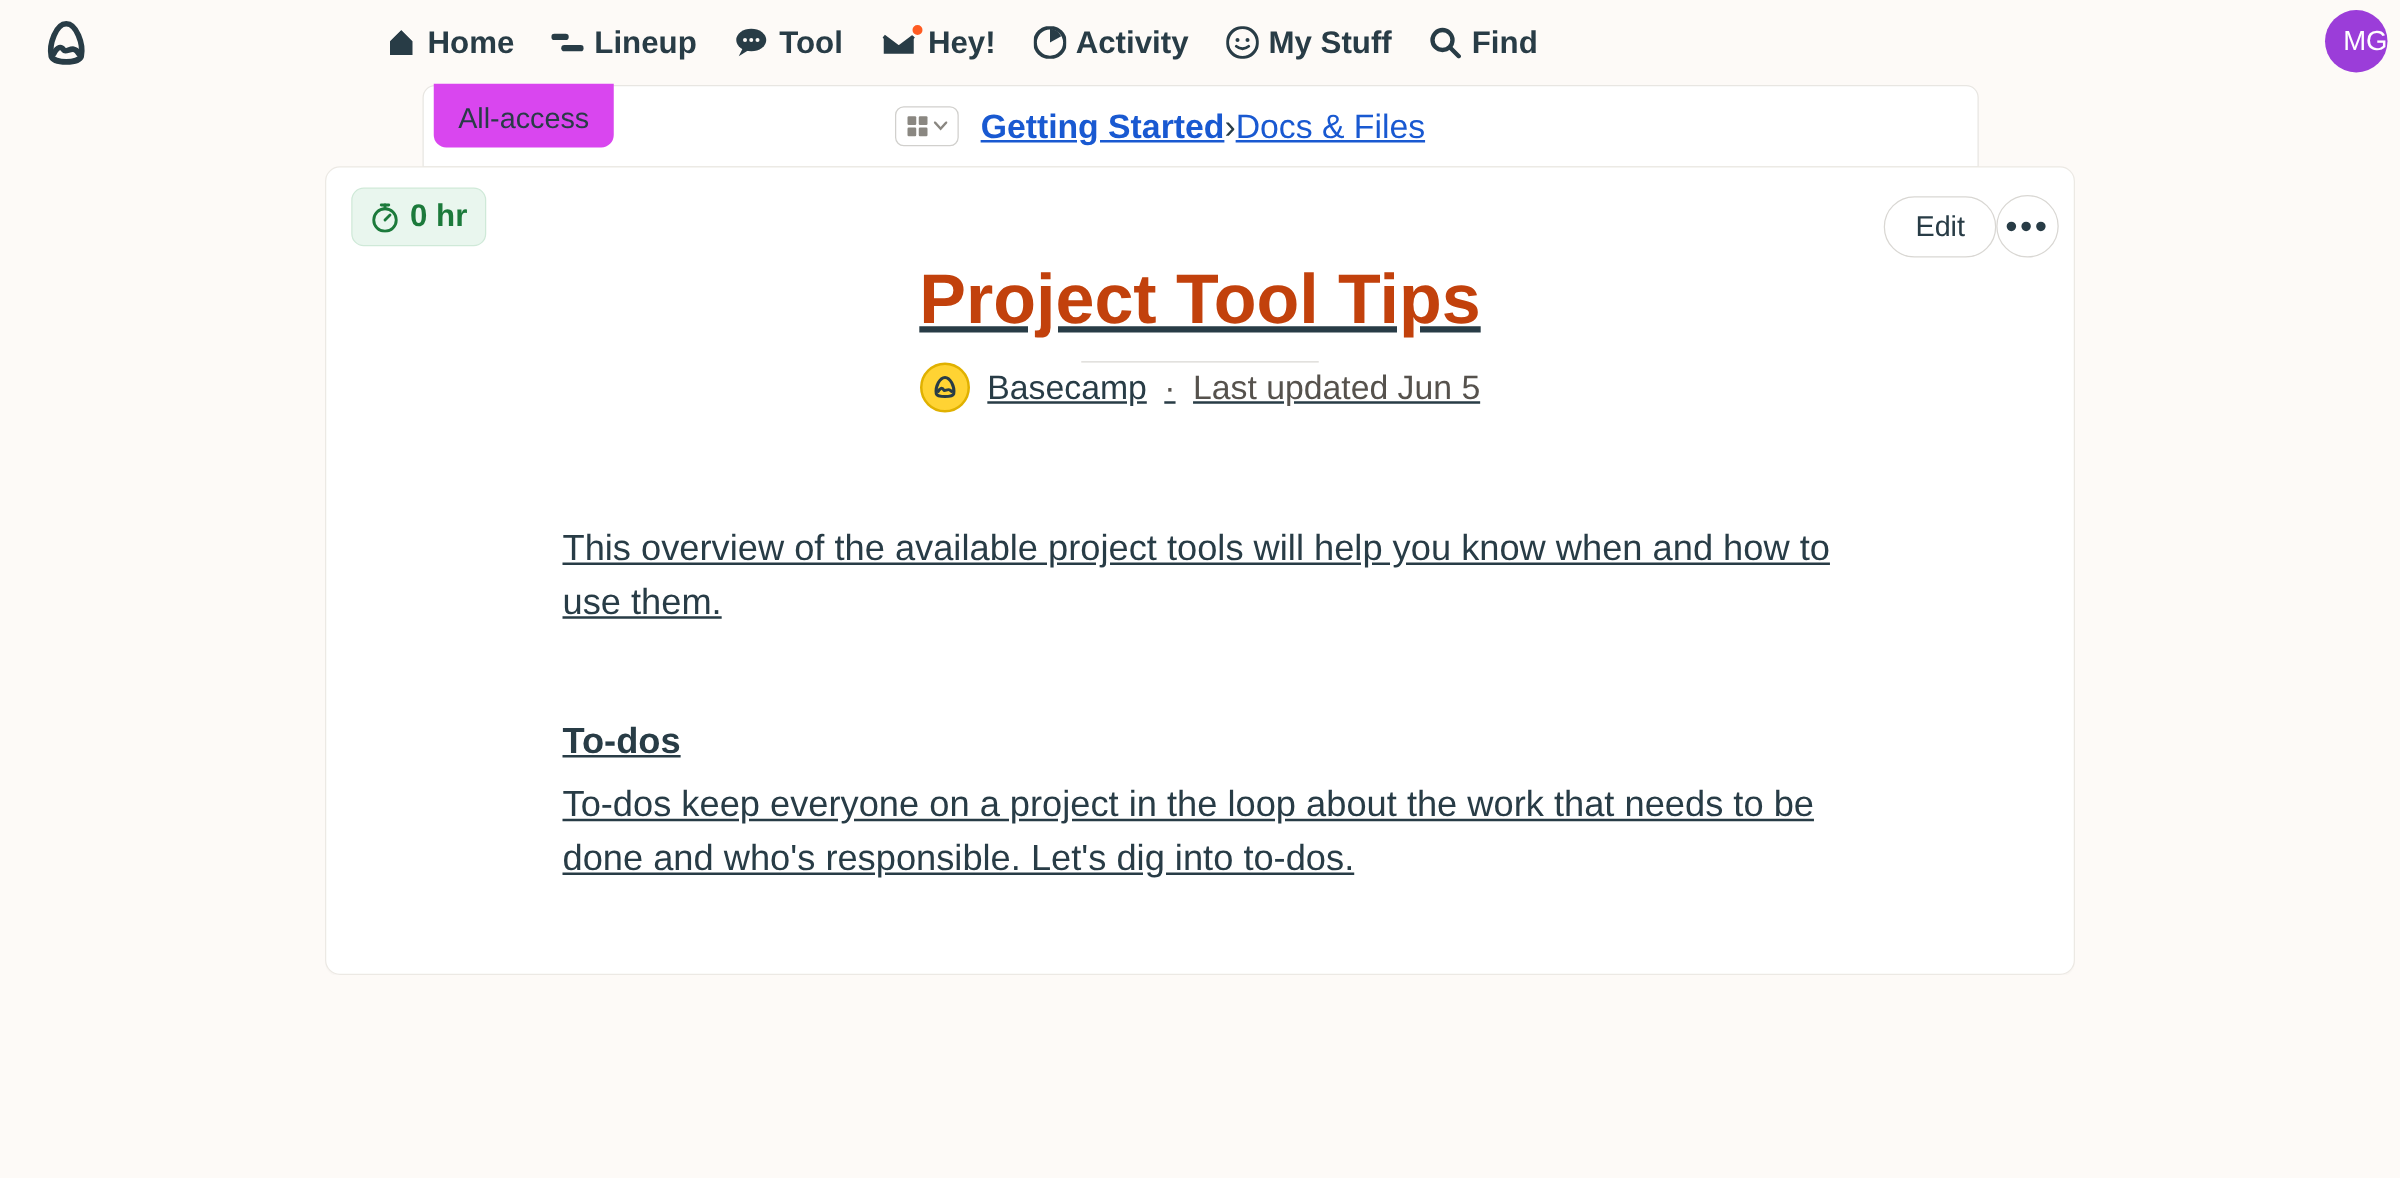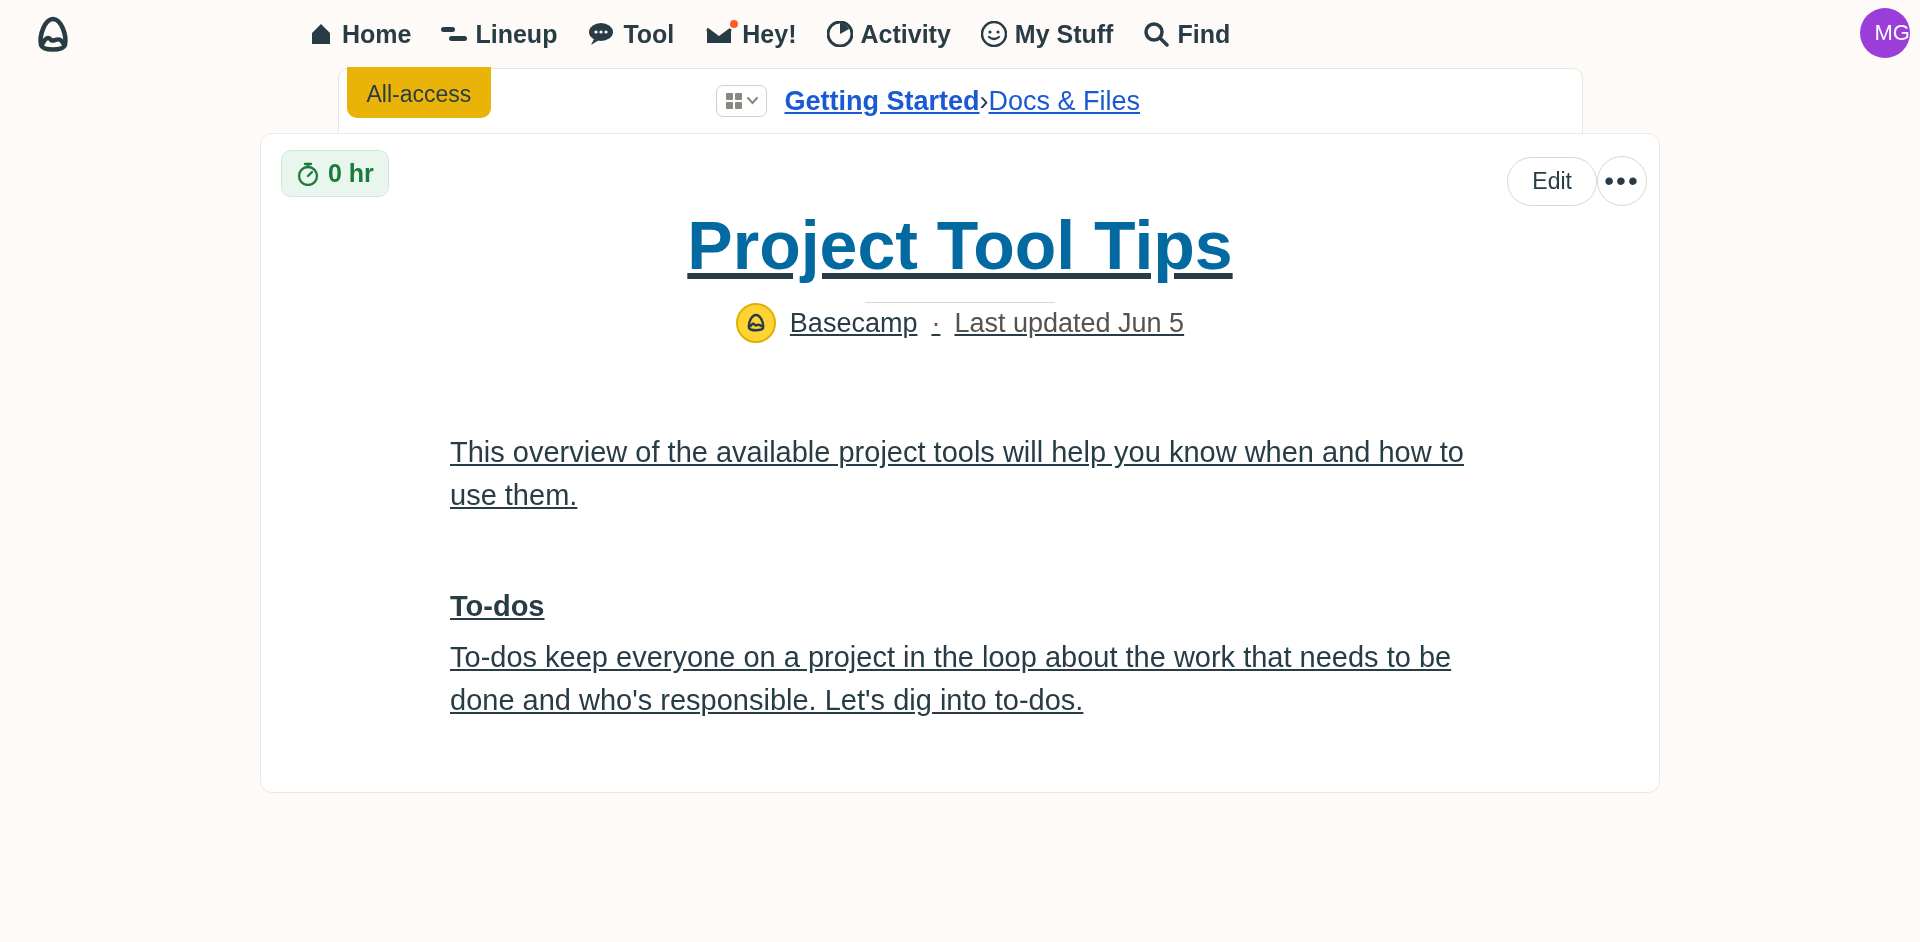--- a/index.html
+++ b/index.html
@@ -84,21 +84,21 @@
     border-radius: 10px 10px 0 0;
     display: flex;
     align-items: center;
     padding: 16px 22px;
     position: relative;
   }
   .all-access {
     position: absolute;
     left: 8px;
     top: -2px;
-    background: #eab308;
+    background: #d946ef;
     color: #283c46;
     padding: 14px 20px 10px 20px;
     border-radius: 0 0 10px 10px;
     font-size: 23px;
   }
   .view-toggle {
     border: 1px solid #d1d0cd;
     border-radius: 7px;
     padding: 6px 8px;
     display: flex;
@@ -182,23 +182,23 @@
     align-items: center;
     justify-content: center;
     cursor: pointer;
     font-size: 28px;
     color: #283c46;
     letter-spacing: 2px;
   }
   
   .doc-title {
     text-align: center;
-    font-size: 68px;
+    font-size: 56px;
     font-weight: 800;
-    color: #0369a1;
+    color: #c2410c;
     margin-top: 50px;
   }
   .title-underline {
     width: 190px;
     height: 1px;
     background: #d9d7d3;
     margin: 18px auto 0 auto;
   }
   .byline {
     display: flex;

